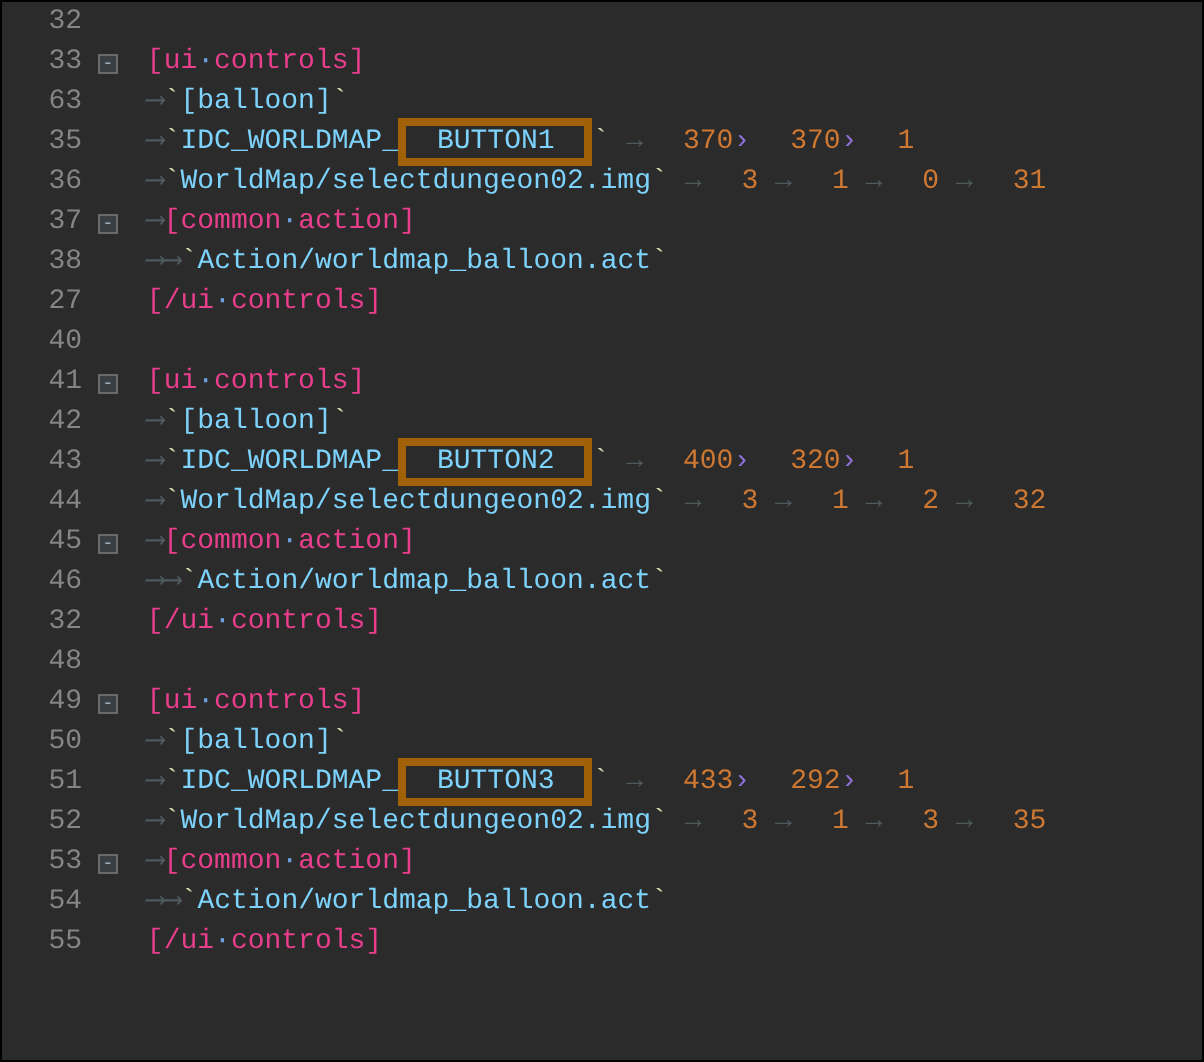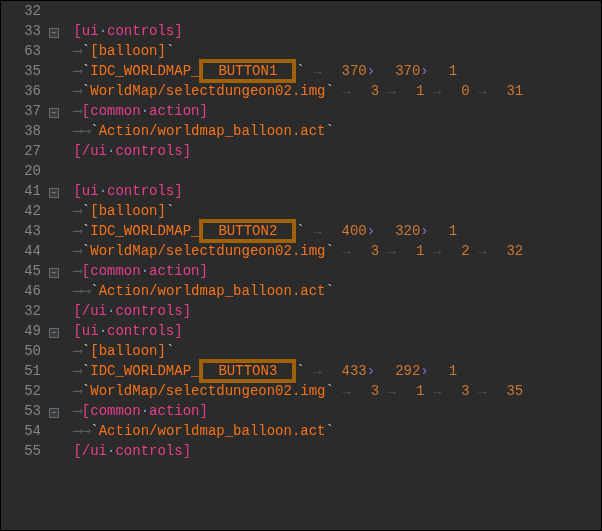--- a/index.html
+++ b/index.html
@@ -51,21 +51,21 @@
     box-sizing: border-box;
   }
   .code {
     padding-left: 4px;
   }
   .arrow { color: #4e5a5e; }
   .raquo { color: #9370DB; }
   .tag-open { color: #e83e8c; }
   .dot { color: #6aa1de; }
   .backtick { color: #d4d4b0; }
-  .str { color: #f97316; }
+  .str { color: #7dd3fc; }
   .num { color: #ce7832; margin-left: 20px; }
   .hlbox {
     border: 4px solid #a16207;
     padding: 0 15px;
     margin: -1px 0;
   }
 </style>
 </head>
 <body>
 
@@ -80,36 +80,37 @@
   <div class="line"><span class="gutter">35</span><span class="fold"></span><span class="code"> <span class="arrow">⟶</span><span class="backtick">`</span><span class="str">IDC_WORLDMAP_</span><span class="hlbox"><span class="str">BUTTON1</span></span><span class="backtick">`</span> <span class="arrow">→</span><span class="num">370</span><span class="raquo">›</span><span class="num">370</span><span class="raquo">›</span><span class="num">1</span></span></div>
 
   <div class="line"><span class="gutter">36</span><span class="fold"></span><span class="code"> <span class="arrow">⟶</span><span class="backtick">`</span><span class="str">WorldMap/selectdungeon02.img</span><span class="backtick">`</span> <span class="arrow">→</span><span class="num">3</span> <span class="arrow">→</span><span class="num">1</span> <span class="arrow">→</span><span class="num">0</span> <span class="arrow">→</span><span class="num">31</span></span></div>
 
   <div class="line"><span class="gutter">37</span><span class="fold"><span class="fold-box">-</span></span><span class="code"> <span class="arrow">⟶</span><span class="tag-open">[</span><span class="tag-open">common</span><span class="dot">·</span><span class="tag-open">action</span><span class="tag-open">]</span></span></div>
 
   <div class="line"><span class="gutter">38</span><span class="fold"></span><span class="code"> <span class="arrow">⟶</span><span class="arrow">⟶</span><span class="backtick">`</span><span class="str">Action/worldmap_balloon.act</span><span class="backtick">`</span></span></div>
 
   <div class="line"><span class="gutter">27</span><span class="fold"></span><span class="code"> <span class="tag-open">[</span><span class="tag-open">/</span><span class="tag-open">ui</span><span class="dot">·</span><span class="tag-open">controls</span><span class="tag-open">]</span></span></div>
 
-  <div class="line"><span class="gutter">20</span><span class="fold"></span><span class="code"></span></div>
+  <div class="line"><span class="gutter">40</span><span class="fold"></span><span class="code"></span></div>
 
   <div class="line"><span class="gutter">41</span><span class="fold"><span class="fold-box">-</span></span><span class="code"> <span class="tag-open">[</span><span class="tag-open">ui</span><span class="dot">·</span><span class="tag-open">controls</span><span class="tag-open">]</span></span></div>
 
   <div class="line"><span class="gutter">42</span><span class="fold"></span><span class="code"> <span class="arrow">⟶</span><span class="backtick">`</span><span class="str">[balloon]</span><span class="backtick">`</span></span></div>
 
   <div class="line"><span class="gutter">43</span><span class="fold"></span><span class="code"> <span class="arrow">⟶</span><span class="backtick">`</span><span class="str">IDC_WORLDMAP_</span><span class="hlbox"><span class="str">BUTTON2</span></span><span class="backtick">`</span> <span class="arrow">→</span><span class="num">400</span><span class="raquo">›</span><span class="num">320</span><span class="raquo">›</span><span class="num">1</span></span></div>
 
   <div class="line"><span class="gutter">44</span><span class="fold"></span><span class="code"> <span class="arrow">⟶</span><span class="backtick">`</span><span class="str">WorldMap/selectdungeon02.img</span><span class="backtick">`</span> <span class="arrow">→</span><span class="num">3</span> <span class="arrow">→</span><span class="num">1</span> <span class="arrow">→</span><span class="num">2</span> <span class="arrow">→</span><span class="num">32</span></span></div>
 
   <div class="line"><span class="gutter">45</span><span class="fold"><span class="fold-box">-</span></span><span class="code"> <span class="arrow">⟶</span><span class="tag-open">[</span><span class="tag-open">common</span><span class="dot">·</span><span class="tag-open">action</span><span class="tag-open">]</span></span></div>
 
   <div class="line"><span class="gutter">46</span><span class="fold"></span><span class="code"> <span class="arrow">⟶</span><span class="arrow">⟶</span><span class="backtick">`</span><span class="str">Action/worldmap_balloon.act</span><span class="backtick">`</span></span></div>
 
   <div class="line"><span class="gutter">32</span><span class="fold"></span><span class="code"> <span class="tag-open">[</span><span class="tag-open">/</span><span class="tag-open">ui</span><span class="dot">·</span><span class="tag-open">controls</span><span class="tag-open">]</span></span></div>
 
+  <div class="line"><span class="gutter">48</span><span class="fold"></span><span class="code"></span></div>
 
   <div class="line"><span class="gutter">49</span><span class="fold"><span class="fold-box">-</span></span><span class="code"> <span class="tag-open">[</span><span class="tag-open">ui</span><span class="dot">·</span><span class="tag-open">controls</span><span class="tag-open">]</span></span></div>
 
   <div class="line"><span class="gutter">50</span><span class="fold"></span><span class="code"> <span class="arrow">⟶</span><span class="backtick">`</span><span class="str">[balloon]</span><span class="backtick">`</span></span></div>
 
   <div class="line"><span class="gutter">51</span><span class="fold"></span><span class="code"> <span class="arrow">⟶</span><span class="backtick">`</span><span class="str">IDC_WORLDMAP_</span><span class="hlbox"><span class="str">BUTTON3</span></span><span class="backtick">`</span> <span class="arrow">→</span><span class="num">433</span><span class="raquo">›</span><span class="num">292</span><span class="raquo">›</span><span class="num">1</span></span></div>
 
   <div class="line"><span class="gutter">52</span><span class="fold"></span><span class="code"> <span class="arrow">⟶</span><span class="backtick">`</span><span class="str">WorldMap/selectdungeon02.img</span><span class="backtick">`</span> <span class="arrow">→</span><span class="num">3</span> <span class="arrow">→</span><span class="num">1</span> <span class="arrow">→</span><span class="num">3</span> <span class="arrow">→</span><span class="num">35</span></span></div>
 
   <div class="line"><span class="gutter">53</span><span class="fold"><span class="fold-box">-</span></span><span class="code"> <span class="arrow">⟶</span><span class="tag-open">[</span><span class="tag-open">common</span><span class="dot">·</span><span class="tag-open">action</span><span class="tag-open">]</span></span></div>

